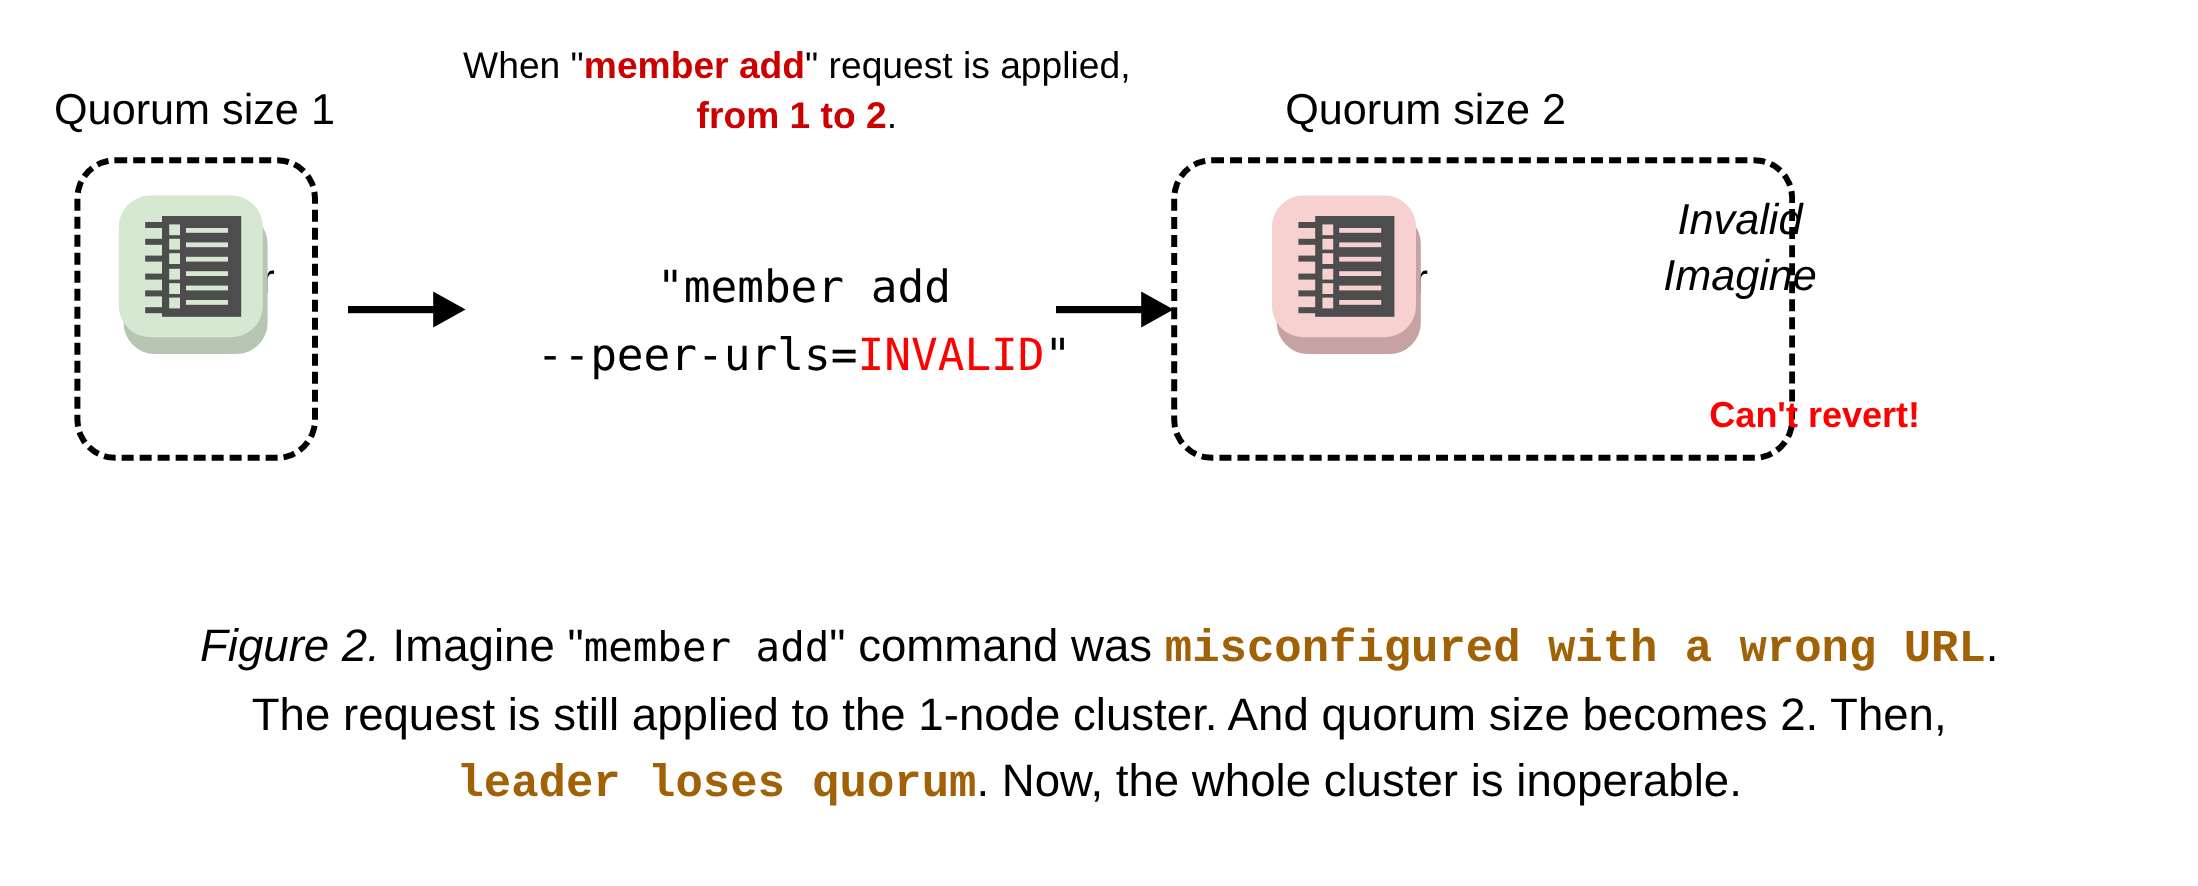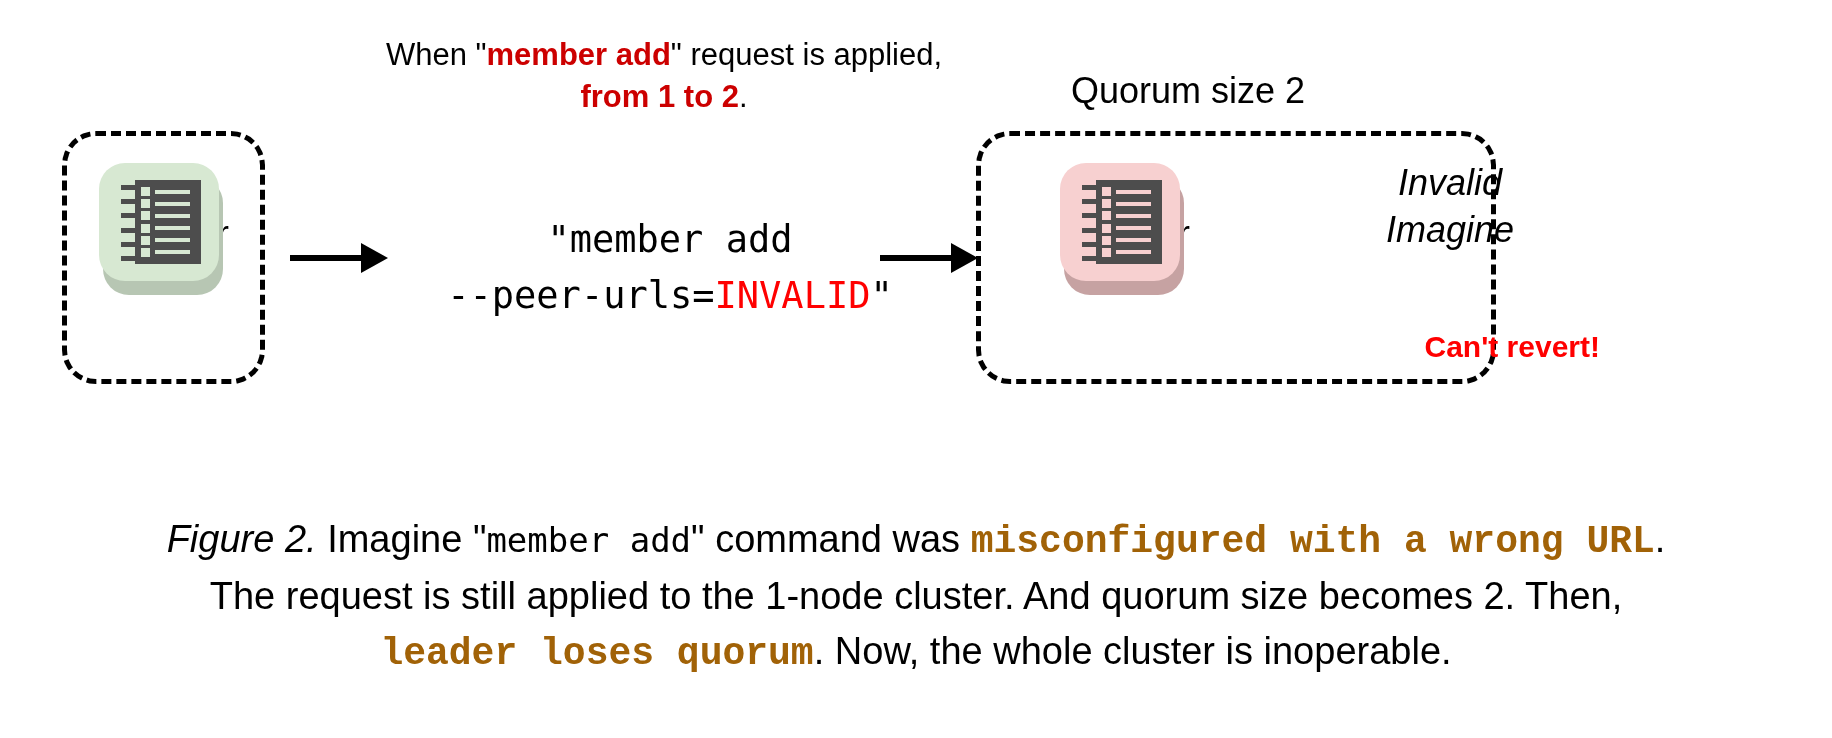--- a/index.html
+++ b/index.html
@@ -212,20 +212,21 @@
     font-size: 38px;
     line-height: 1.45;
   }
   #caption .mono { font-size: 34px; }
 </style>
 </head>
 <body>
 
 <div id="page">
 
+  <div class="cluster-label" style="left:45px; top:73px;">Quorum size 1</div>
 
   <div class="cluster-box" style="left:62px; top:131px; width:203px; height:253px;"></div>
 
   <div class="node" style="left:99px; top:163px; width:130px;">
     <div class="icon-wrap g">
       <div class="icon-shadow"></div>
       <div class="icon-plate"></div>
       <div class="icon-book"></div>
       <div class="icon-rings">
         <i></i>

